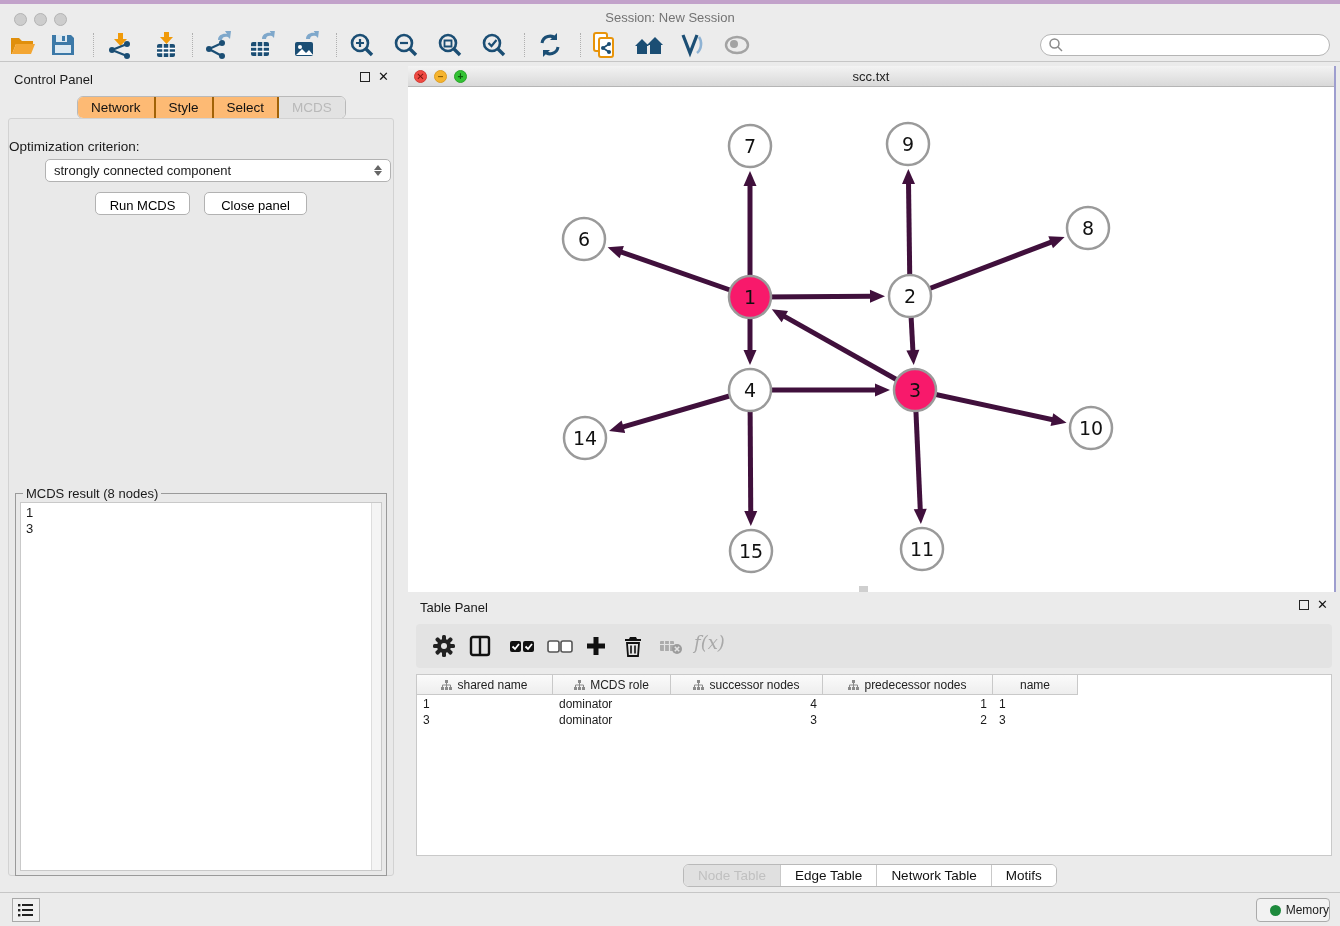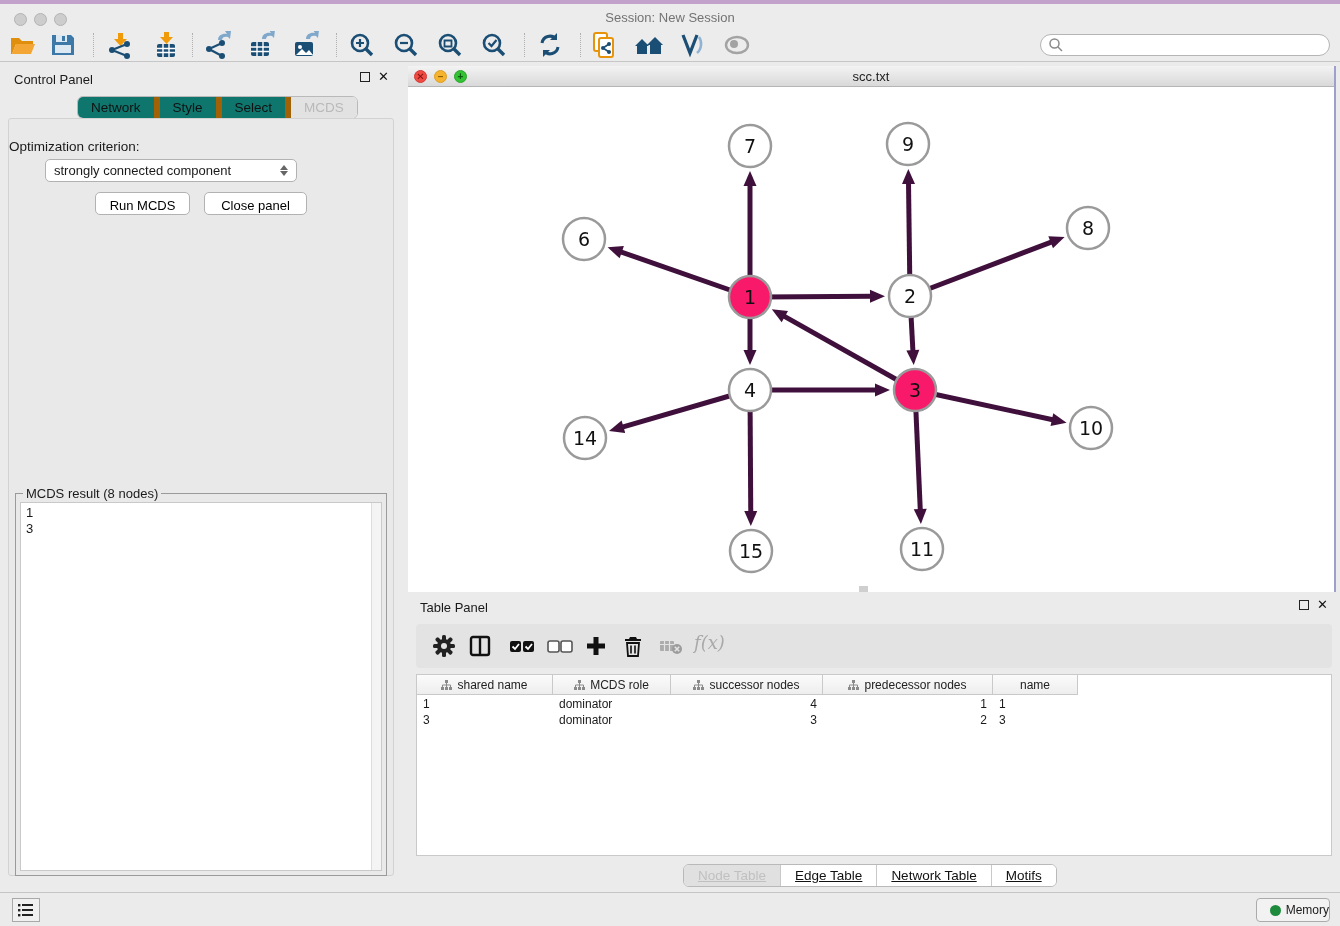--- a/index.html
+++ b/index.html
@@ -21,26 +21,26 @@
   .tb-sep { position:absolute; top:5px; width:0; height:24px; border-left:1px dotted #b0b0b0; }
   .searchbox { position:absolute; left:1040px; top:6px; width:290px; height:22px; background:#fff; border:1px solid #b5b5b5; border-radius:12px; display:flex; align-items:center; padding-left:7px; }
   .searchbox input { border:none; outline:none; background:transparent; font-size:12px; width:250px; font-family:inherit; }
   
   .control-panel { position:absolute; left:0; top:62px; width:404px; height:820px; background:#ebebeb; }
   .cp-header { position:absolute; left:14px; top:10px; font-size:13px; color:#1a1a1a; }
   .panel-btns { position:absolute; top:10px; display:flex; gap:8px; align-items:center; }
   .float-glyph { width:10px; height:10px; border:1.5px solid #222; display:inline-block; }
   .close-glyph { font-size:13px; font-weight:bold; color:#111; line-height:10px; }
   .cp-tabs { position:absolute; left:77px; top:34px; height:23px; display:flex; border:1px solid #b9b9b9; border-radius:6px; overflow:hidden; background:#fff; }
-  .cp-tab { padding:3px 13px 0 13px; font-size:13.5px; border-right:6px solid #a16207; background:#0f766e; color:#111; }
+  .cp-tab { padding:3px 13px 0 13px; font-size:13.5px; border-right:2px solid #a16207; background:#fdba74; color:#111; }
   .cp-tab:last-child { border-right:none; }
   .cp-tab.selected { background:#e2e2e2; color:#b9b9b9; }
   .cp-content { position:absolute; left:8px; top:56px; width:386px; height:758px; background:#e9e9e9; border:1px solid #d2d2d2; border-radius:3px; }
   .opt-label { position:absolute; top:20px; width:100%; text-align:left; font-size:13.5px; }
-  .criterion-select { position:absolute; left:36px; top:40px; width:252px; height:23px; background:#fff; border:1px solid #b2b2b2; border-radius:5px; display:flex; align-items:center; padding:0 8px; font-size:13px; }
+  .criterion-select { position:absolute; left:36px; top:40px; width:346px; height:23px; background:#fff; border:1px solid #b2b2b2; border-radius:5px; display:flex; align-items:center; padding:0 8px; font-size:13px; }
   .criterion-select .val { flex:1; }
   .spin { display:flex; flex-direction:column; gap:1px; align-items:center; }
   .spin .up { width:0; height:0; border-left:4px solid transparent; border-right:4px solid transparent; border-bottom:5px solid #666; }
   .spin .dn { width:0; height:0; border-left:4px solid transparent; border-right:4px solid transparent; border-top:5px solid #666; }
   .cp-btn { position:absolute; top:73px; height:23px; background:#fff; border:1px solid #b2b2b2; border-radius:5px; font-size:13px; text-align:center; padding-top:3px; }
   .mcds-fieldset { position:absolute; left:6px; top:374px; width:372px; height:383px; border:1px solid #9a9a9a; background:#e9e9e9; }
   .mcds-legend { position:absolute; left:7px; top:-8px; background:#e9e9e9; padding:0 3px; font-size:13px; }
   .mcds-inner { position:absolute; left:4px; top:8px; right:4px; bottom:4px; background:#fff; border:1px solid #c9c9c9; }
   .mcds-lines { position:absolute; left:5px; top:2px; font-size:13px; line-height:16px; white-space:pre; }
   .mcds-scroll { position:absolute; right:0; top:0; bottom:0; width:10px; background:#f4f4f4; border-left:1px solid #ddd; }
@@ -61,21 +61,21 @@
   .tp-toolbar { position:absolute; left:8px; top:28px; width:916px; height:44px; background:#e3e3e3; border-radius:4px; }
   .tp-icon { position:absolute; top:10px; width:24px; height:24px; }
   .fx { position:absolute; top:8px; font-family:"DejaVu Serif","Liberation Serif",serif; font-style:italic; font-size:18px; color:#a9a9a9; }
   .tp-table { position:absolute; left:8px; top:78px; width:916px; height:182px; background:#fff; border:1px solid #c9c9c9; }
   .tp-headrow { position:absolute; left:0; top:0; height:20px; display:flex;
     background:linear-gradient(#fbfbfb,#ededed); }
   .th-cell { height:20px; border-right:1px solid #c9c9c9; border-bottom:1px solid #c9c9c9; display:flex; align-items:center; justify-content:center; gap:5px; font-size:12px; color:#222; }
   .tp-row { position:absolute; left:0; height:16px; display:flex; font-size:12px; }
   .td-cell { padding:0 6px; overflow:hidden; white-space:nowrap; }
   .tp-tabs { position:absolute; left:275px; top:268px; height:23px; display:flex; border:1px solid #b9b9b9; border-radius:6px; overflow:hidden; background:#fff; }
-  .tp-tab { padding:3px 14px 0 14px; font-size:13.5px; border-right:1px solid #c9c9c9; background:#fff; color:#111;text-decoration:underline; }
+  .tp-tab { padding:3px 14px 0 14px; font-size:13.5px; border-right:1px solid #c9c9c9; background:#fff; color:#111; }
   .tp-tab:last-child { border-right:none; }
   .tp-tab.selected { background:#e0e0e0; color:#c0c0c0; }
   
   .statusbar { position:absolute; left:0; top:892px; width:1340px; height:34px; background:#ebebeb; border-top:1px solid #c6c6c6; }
   .sb-listbtn { position:absolute; left:12px; top:5px; width:28px; height:24px; background:#f0f0f0; border:1px solid #a9a9a9; display:flex; align-items:center; justify-content:center; }
   .sb-memory { position:absolute; right:10px; top:5px; width:74px; height:24px; background:#f2f2f2; border:1px solid #ababab; border-radius:4px; display:flex; align-items:center; justify-content:flex-end; gap:5px; font-size:12px; }
   .mem-dot { width:11px; height:11px; border-radius:50%; background:#1d8a3c; }
   svg { display:block; }
 </style>
 </head>

